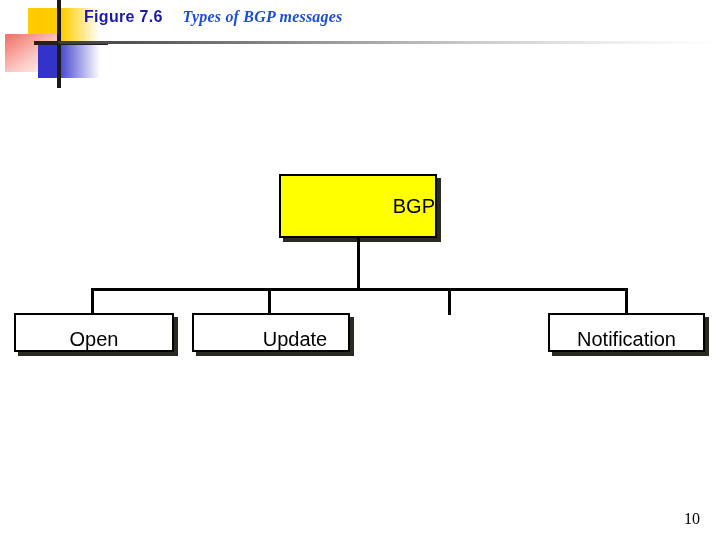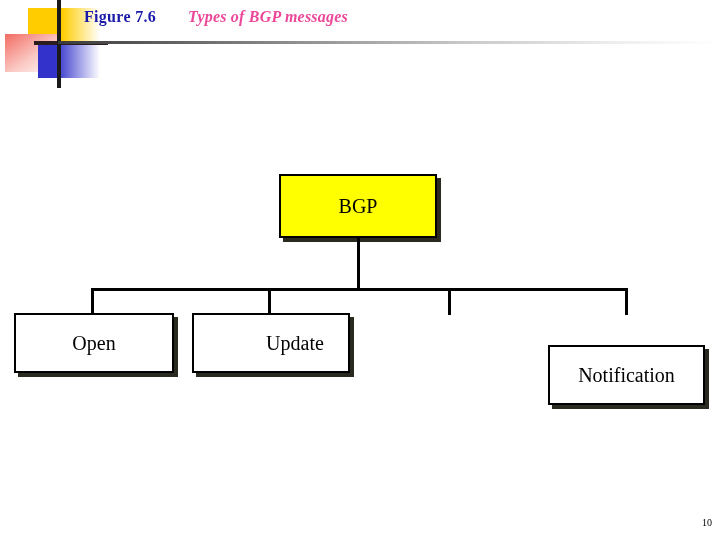--- a/index.html
+++ b/index.html
@@ -64,33 +64,33 @@
     background: #2b1d1d;
   }
 
   
   #title-block {
     position: absolute;
     left: 84px; top: 8px;
     white-space: nowrap;
   }
   .title-figure-label {
-    font-family: Liberation Serif, serif;
+    font-family: Liberation Sans, sans-serif;
     font-weight: bold;
     font-size: 16px;
     color: #1a1aa8;
     letter-spacing: 0.3px;
   }
   .title-figure-caption {
     font-family: "Liberation Serif", serif;
     font-weight: bold;
     font-style: italic;
     font-size: 16px;
-    color: #ec4899;
-    margin-left: 32px;
+    color: #1d4ed8;
+    margin-left: 20px;
     letter-spacing: 0.2px;
   }
 
   
   #header-rule {
     position: absolute;
     left: 58px; top: 41px;
     width: 662px; height: 3px;
     background: linear-gradient(to right, #3a3a3a 0%, #8d8d8d 35%, #c9c9c9 62%, #efefef 85%, #ffffff 100%);
   }
@@ -102,65 +102,65 @@
     width: 720px; height: 540px;
   }
 
   .node {
     position: absolute;
     box-sizing: border-box;
     border: 2px solid #000000;
     background: #ffffff;
     box-shadow: 4px 4px 0 0 #2a2a20;
     display: flex;
-    align-items: center;
+    align-items: flex-end;
     justify-content: center;
     text-align: center;
     line-height: 1.12;
     color: #000000;
-    font-family: Liberation Serif, serif;
+    font-family: Liberation Sans, sans-serif;
   }
 
   .node-root {
     left: 279px; top: 174px;
     width: 158px; height: 64px;
     background: #FFFF00;
     font-size: 20px;
     flex-direction: column;
   }
 
   .node-leaf {
     top: 313px;
-    height: 60px;
+    height: 39px;
     font-size: 20px;
   }
 
   #node-open        { left: 14px;  width: 160px; }
   #node-update      { left: 192px; width: 158px; padding-left: 48px; }
   #node-keepalive   { left: 370px; width: 155px; }
-  #node-notification{ left: 548px; width: 157px; margin-top: 32px; }
+  #node-notification{ left: 548px; width: 157px; }
 
   
   .conn {
     position: absolute;
     background: #000000;
   }
   #conn-stem      { left: 357px; top: 238px; width: 3px;   height: 53px; }
   #conn-bus       { left: 91px;  top: 288px; width: 537px; height: 3px;  }
   #conn-drop-1    { left: 91px;  top: 288px; width: 3px;   height: 27px; }
   #conn-drop-2    { left: 268px; top: 288px; width: 3px;   height: 27px; }
   #conn-drop-3    { left: 448px; top: 288px; width: 3px;   height: 27px; }
   #conn-drop-4    { left: 625px; top: 288px; width: 3px;   height: 27px; }
 
   
   #page-number {
     position: absolute;
-    right: 8px; bottom: 12px;
+    right: 20px; bottom: 12px;
     font-family: "Liberation Serif", serif;
-    font-size: 10px;
+    font-size: 16px;
     color: #000000;
   }
 </style>
 </head>
 <body>
 
 <div id="header-decoration">
   <div class="deco-yellow-square"></div>
   <div class="deco-yellow-fade"></div>
   <div class="deco-red-square"></div>

